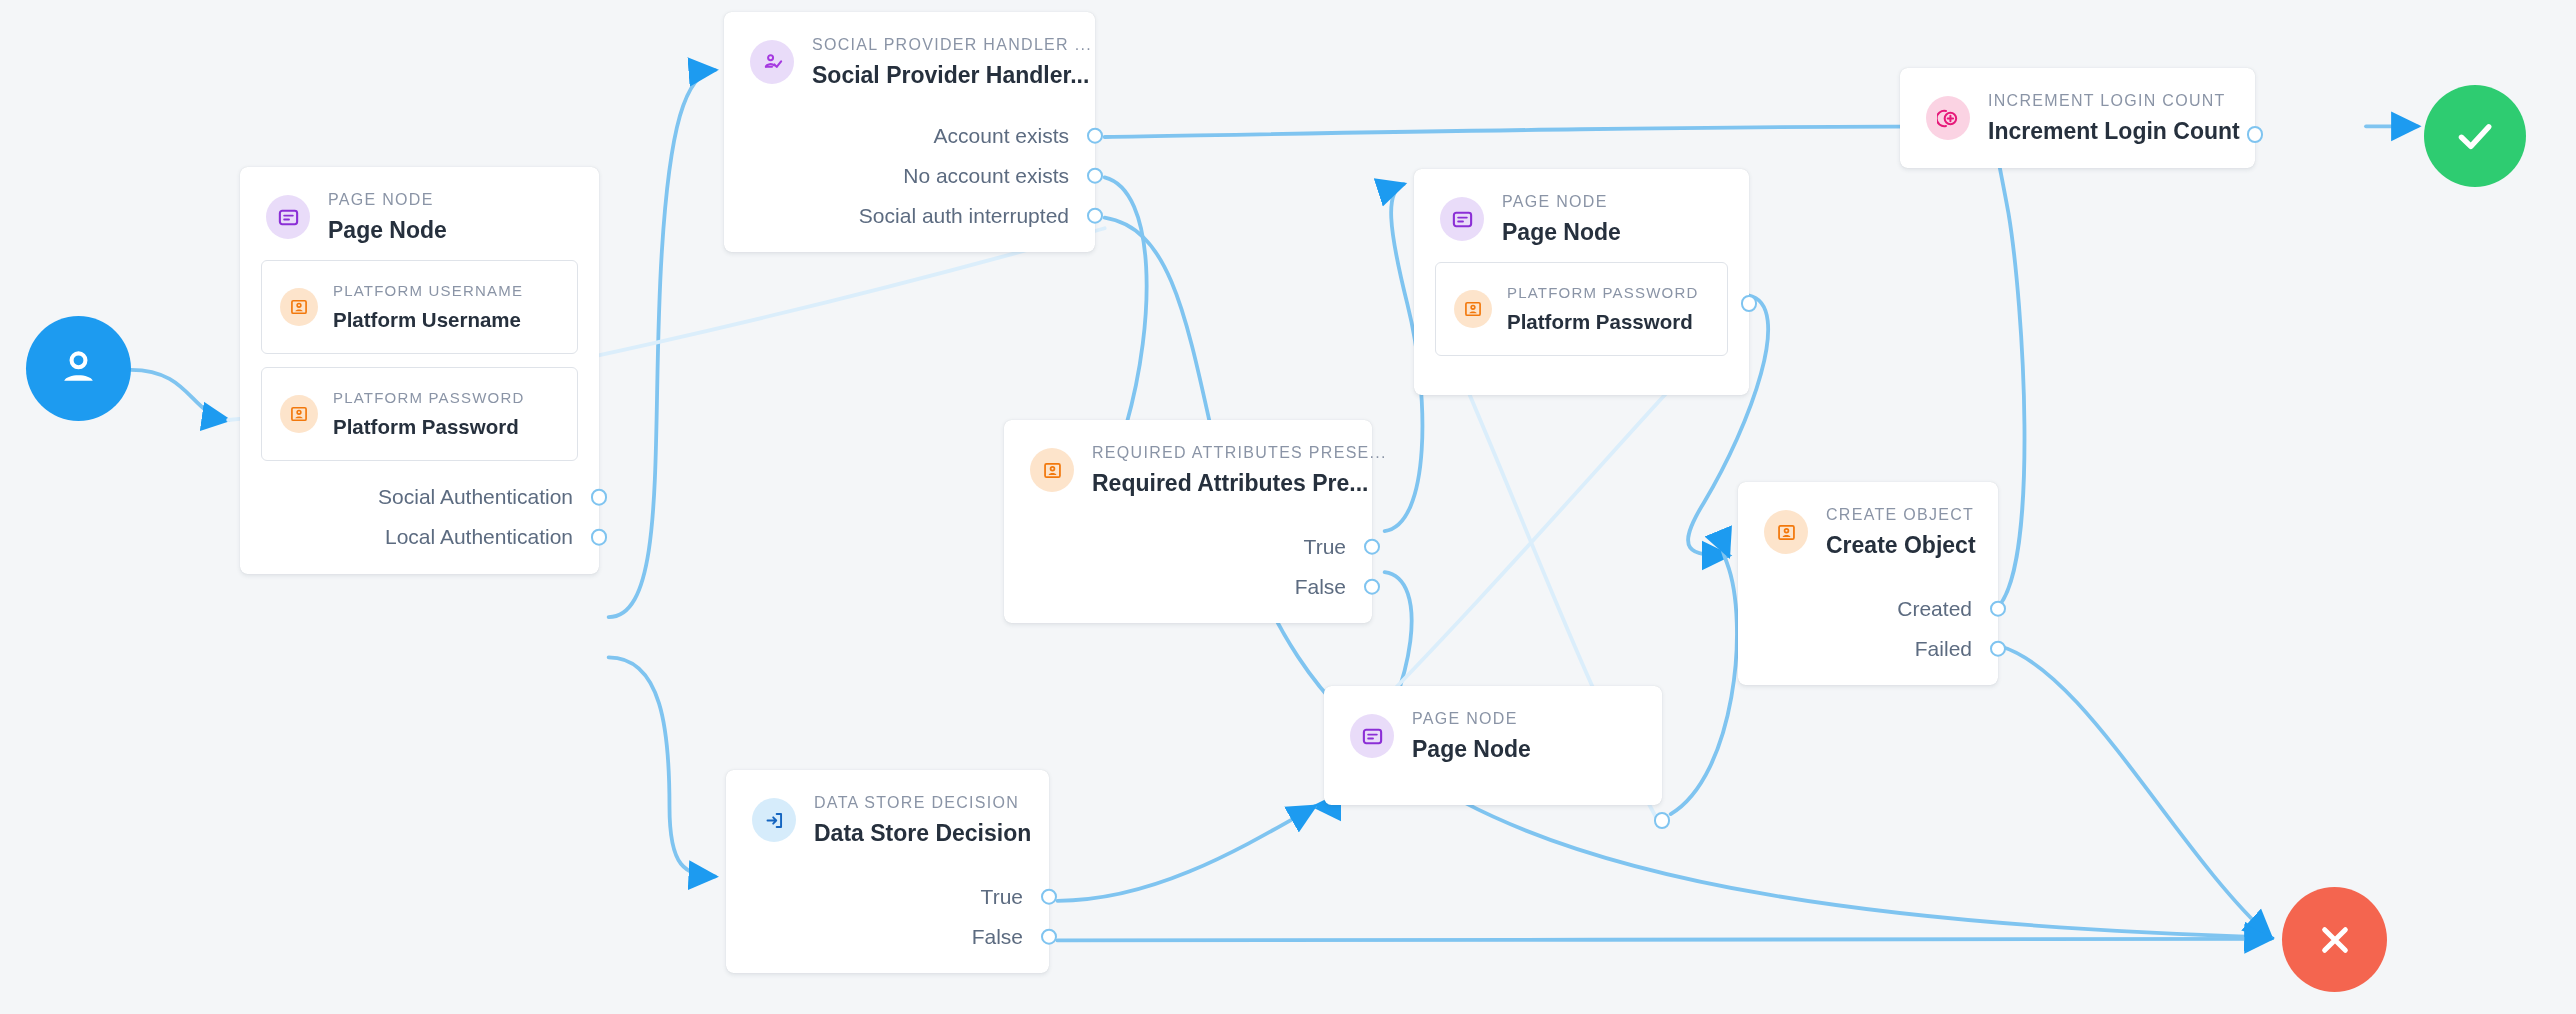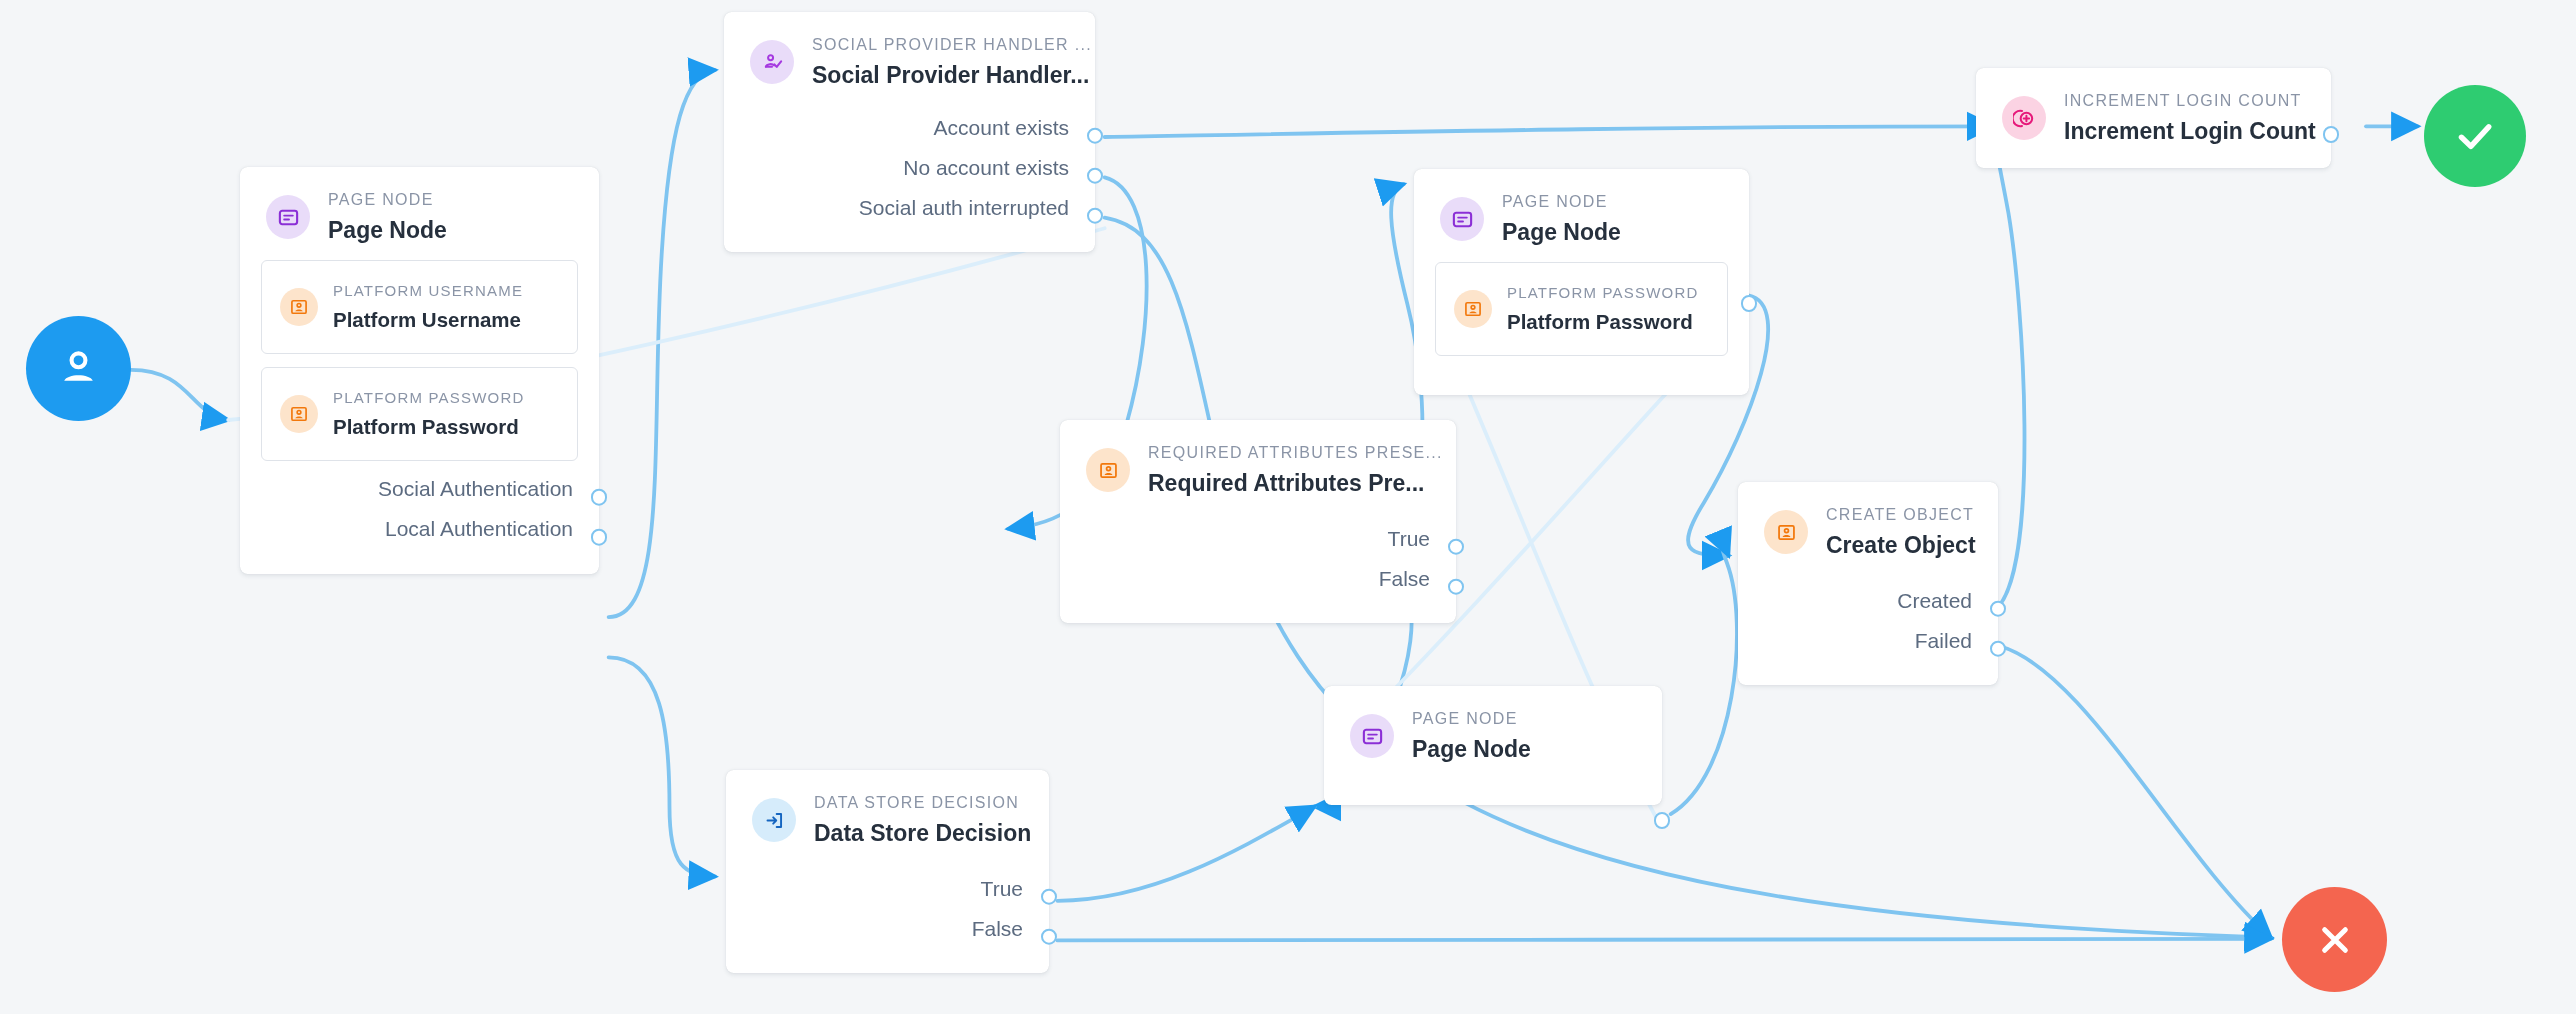--- a/index.html
+++ b/index.html
@@ -89,20 +89,21 @@
     white-space: nowrap;
     line-height: 1.15;
   }
   .outcomes {
     padding: 3px 0 16.7px 0;
   }
   .outcome {
     position: relative;
     display: flex;
     justify-content: flex-end;
+    align-items: center;
     height: 40px;
     padding-right: 26px;
   }
   .outcome-label {
     font-size: 21px;
     color: #5c6b80;
     white-space: nowrap;
   }
   .port {
     position: absolute;
@@ -263,21 +264,21 @@
         <span class="outcome-label">No account exists</span>
         <span class="port"></span>
       </div>
       <div class="outcome">
         <span class="outcome-label">Social auth interrupted</span>
         <span class="port"></span>
       </div>
     </div>
   </div>
 
-  <div class="node" style="left:1976px; top:68px; width:355px;">
+  <div class="node" style="left:1900px; top:68px; width:355px;">
     <div class="node-head" style="padding-bottom:24px;">
       <div class="node-icon icon-pink">
         <svg width="23" height="23" viewBox="0 0 24 24">
           <path d="M9.4 4.2 A8 8 0 1 0 9.4 19.8" fill="none" stroke="#e6197a" stroke-width="2.1" stroke-linecap="round"></path>
           <circle cx="14" cy="12" r="6" fill="none" stroke="#e6197a" stroke-width="2.1"></circle>
           <path d="M14 9.2 L14 14.8 M11.2 12 L16.8 12" stroke="#e6197a" stroke-width="2.1" stroke-linecap="round"></path>
         </svg>
       </div>
       <div class="node-titles">
         <span class="node-kicker">INCREMENT LOGIN COUNT</span>
@@ -311,21 +312,21 @@
       </div>
       <div class="node-titles">
         <span class="sub-kicker">PLATFORM PASSWORD</span>
         <span class="sub-title">Platform Password</span>
       </div>
     </div>
     <div class="spacer-body"></div>
     <span class="port" style="top:126px; right:-8.4px; transform:none;"></span>
   </div>
 
-  <div class="node" style="left:1060px; top:420px; width:396px;">
+  <div class="node" style="left:1004px; top:420px; width:368px;">
     <div class="node-head">
       <div class="node-icon icon-orange">
         <svg width="21" height="21" viewBox="0 0 24 24">
           <rect x="3.5" y="4.5" width="17" height="15" rx="1.6" fill="none" stroke="#f2780c" stroke-width="2"></rect>
           <circle cx="12" cy="10" r="2.2" fill="none" stroke="#f2780c" stroke-width="2"></circle>
           <path d="M7.5 17 C8.6 14.2 15.4 14.2 16.5 17 Z" fill="#f2780c"></path>
         </svg>
       </div>
       <div class="node-titles">
         <span class="node-kicker">REQUIRED ATTRIBUTES PRESE...</span>

